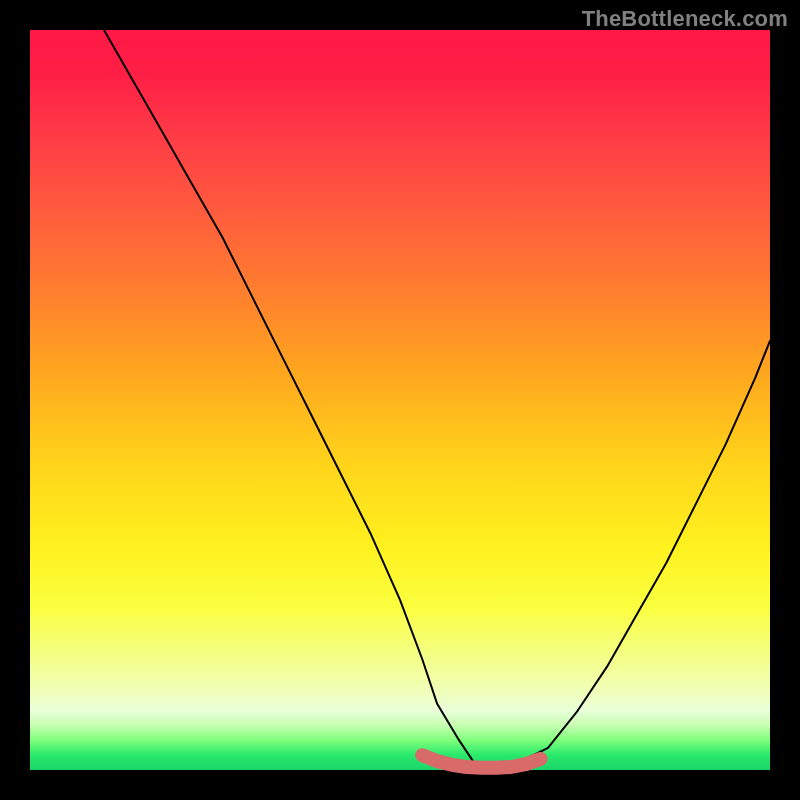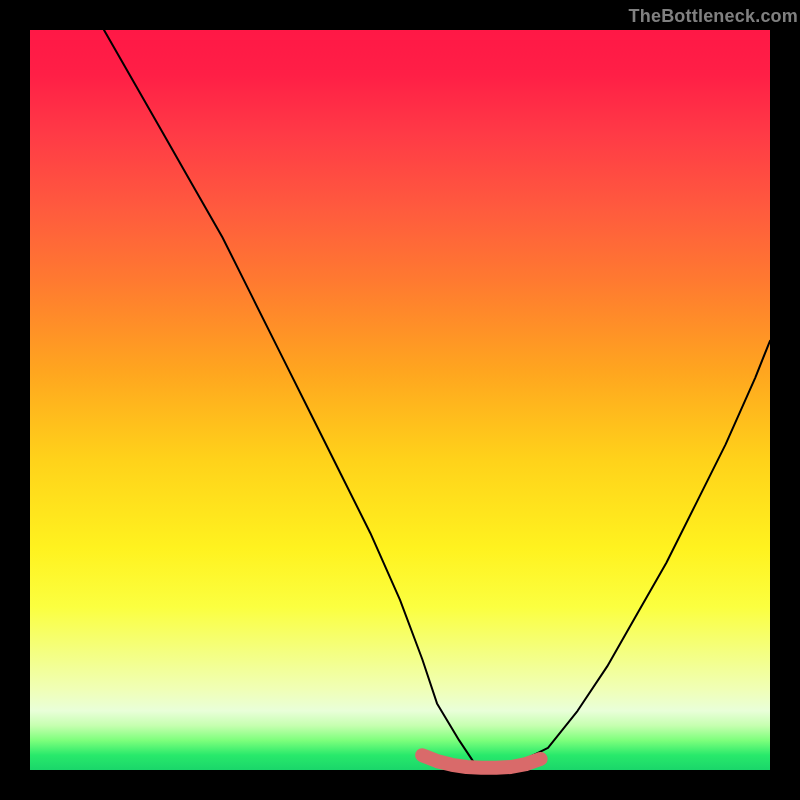--- a/index.html
+++ b/index.html
@@ -46,23 +46,23 @@
   .plot svg {
     position: absolute;
     left: 0; top: 0;
     width: 740px;
     height: 740px;
     overflow: visible;
   }
   .watermark {
     position: absolute;
     top: 6px;
-    right: 2px;
+    right: 12px;
     color: #808080;
-    font-size: 18px;
+    font-size: 22px;
     font-weight: 600;
     letter-spacing: 0.2px;
     user-select: none;
   }
 </style>
 </head>
 <body>
 
 <div class="frame">
 

